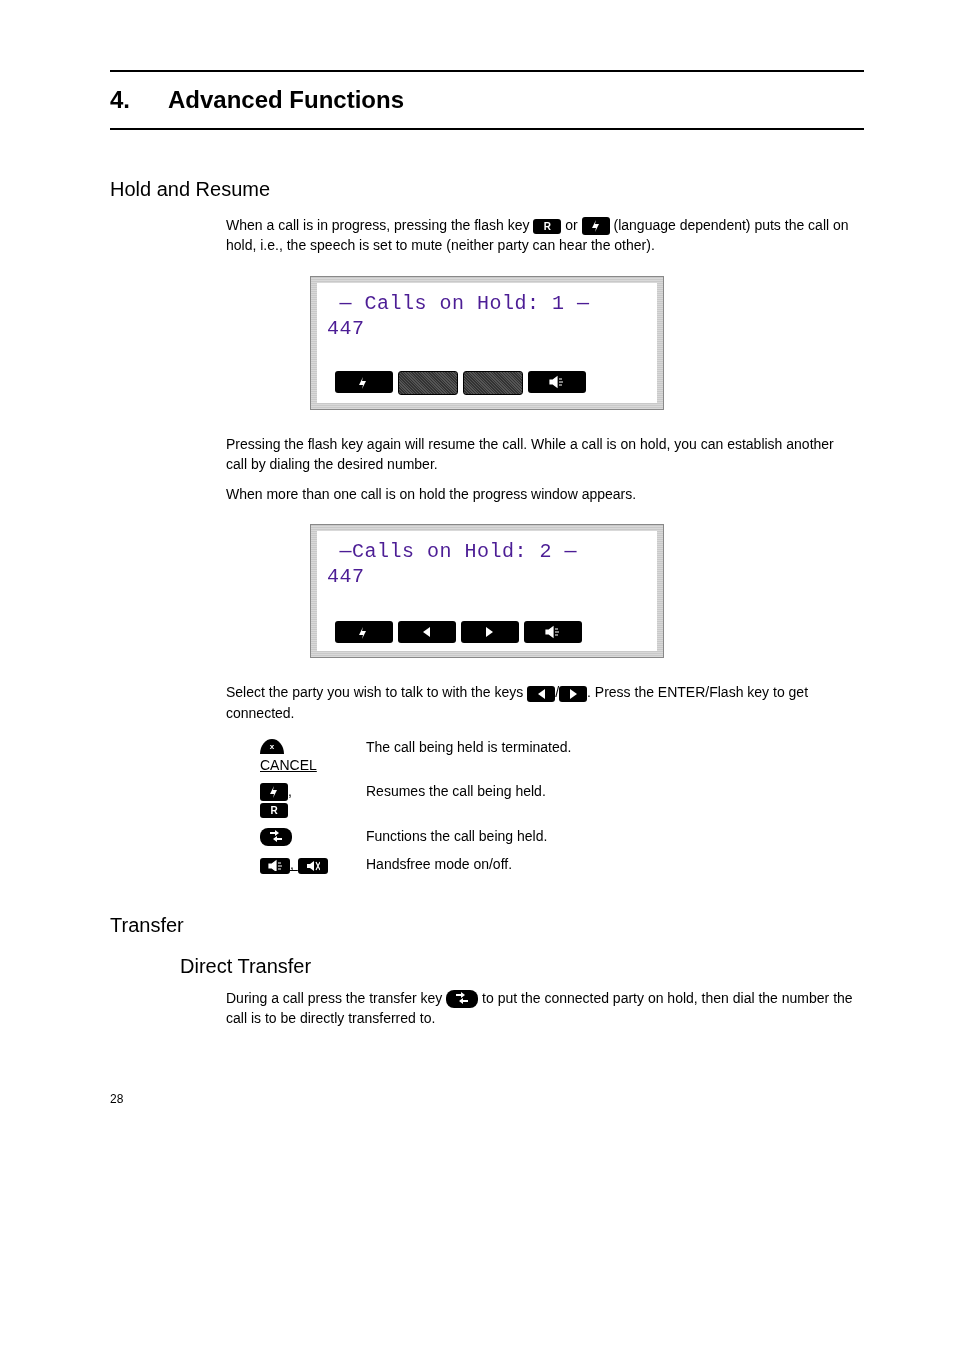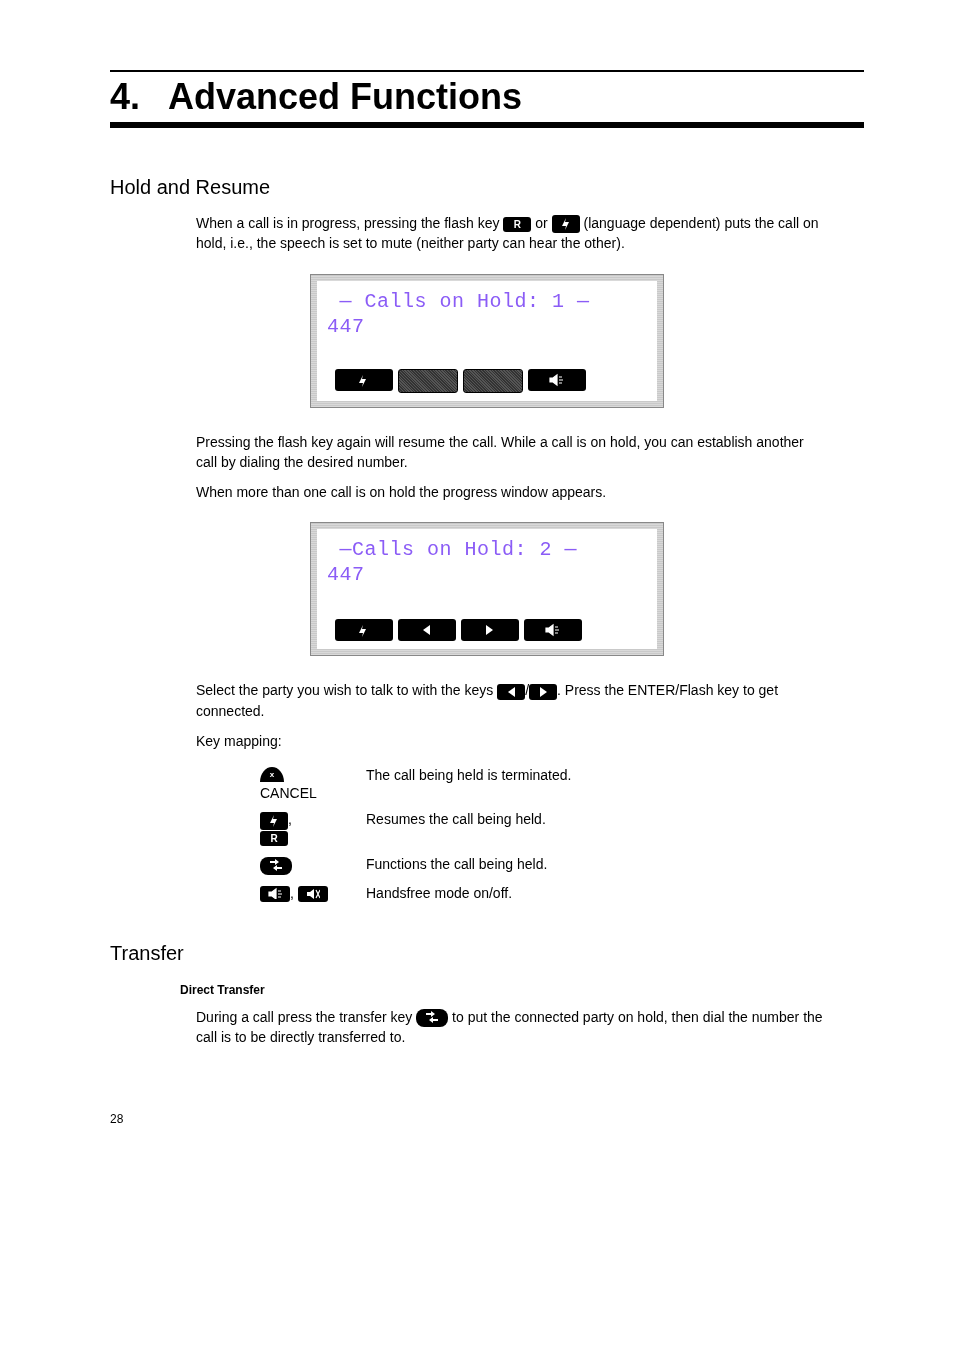--- a/index.html
+++ b/index.html
@@ -7,45 +7,45 @@
     padding: 0;
     background: #ffffff;
     font-family: Verdana, Geneva, sans-serif;
     color: #000;
     width: 954px;
   }
   .page {
     padding: 70px 90px 40px 110px;
   }
   .chapter-title {
-    font-size: 36px;
+    font-size: 24px;
     font-weight: bold;
     border-top: 2px solid #000;
-    border-bottom: 6px solid #000000;
-    padding: 4px 0;
+    border-bottom: 2px solid #000000;
+    padding: 14px 0;
     margin-bottom: 48px;
   }
   .chapter-num {
     display: inline-block;
     width: 58px;
   }
   .h1 {
     font-size: 20px;
     font-weight: normal;
     margin: 34px 0 14px 0;
   }
   .h2 {
-    font-size: 12px;
-    font-weight: bold;
+    font-size: 20px;
+    font-weight: normal;
     margin: 18px 0 10px 70px;
   }
   .body-text {
     font-size: 14px;
     line-height: 1.45;
-    margin: 0 0 10px 86px;
+    margin: 0 0 10px 116px;
     max-width: 630px;
   }
   .screen {
     width: 340px;
     margin: 20px auto 24px auto;
     padding: 7px;
     background: repeating-linear-gradient(0deg,#c9c9c9 0 1px,#d9d9d9 1px 2px);
     box-shadow: inset 0 0 0 1px #888;
   }
   .screen-inner {
@@ -53,21 +53,21 @@
     height: 120px;
     position: relative;
     display: flex;
     flex-direction: column;
     justify-content: space-between;
   }
   .lcd-text {
     font-family: "Courier New", monospace;
     font-size: 20px;
     letter-spacing: 0.5px;
-    color: #8b5cf6;
+    color: #4c1d95;
     white-space: pre;
     padding: 8px 10px 0 10px;
     line-height: 1.25;
   }
   .softkey-row {
     display: flex;
     gap: 5px;
     padding: 0 18px 8px 18px;
   }
   .softkey {
@@ -121,20 +121,21 @@
   .keymap-table {
     margin: 6px 0 0 140px;
     font-size: 14px;
   }
   .keymap-table td {
     padding: 4px 8px;
     vertical-align: top;
   }
   .keymap-table td:first-child {
     width: 88px;
+    text-decoration: underline;
   }
   .page-num {
     font-size: 12px;
     margin-top: 64px;
   }
 </style>
 </head>
 <body>
 
 <svg width="0" height="0" style="position:absolute">
@@ -233,21 +234,20 @@
   </div>
 
   <p class="body-text">
     <span>Select the party you wish to talk to with the keys </span><span class="key-black"><svg width="12" height="12">
           <use href="#ic-left"></use>
         </svg></span><span>/</span><span class="key-black"><svg width="12" height="12">
           <use href="#ic-right"></use>
         </svg></span><span>.  Press the ENTER/Flash key to get connected.</span>
   </p>
 
-  <p class="body-text">Key mapping:</p>
 
   <table class="keymap-table">
     <tbody>
         <tr>
       <td>
         <span class="cancel-oval"></span><br>
         <span>CANCEL</span>
       </td>
       <td>The call being held is terminated.</td>
     </tr>

